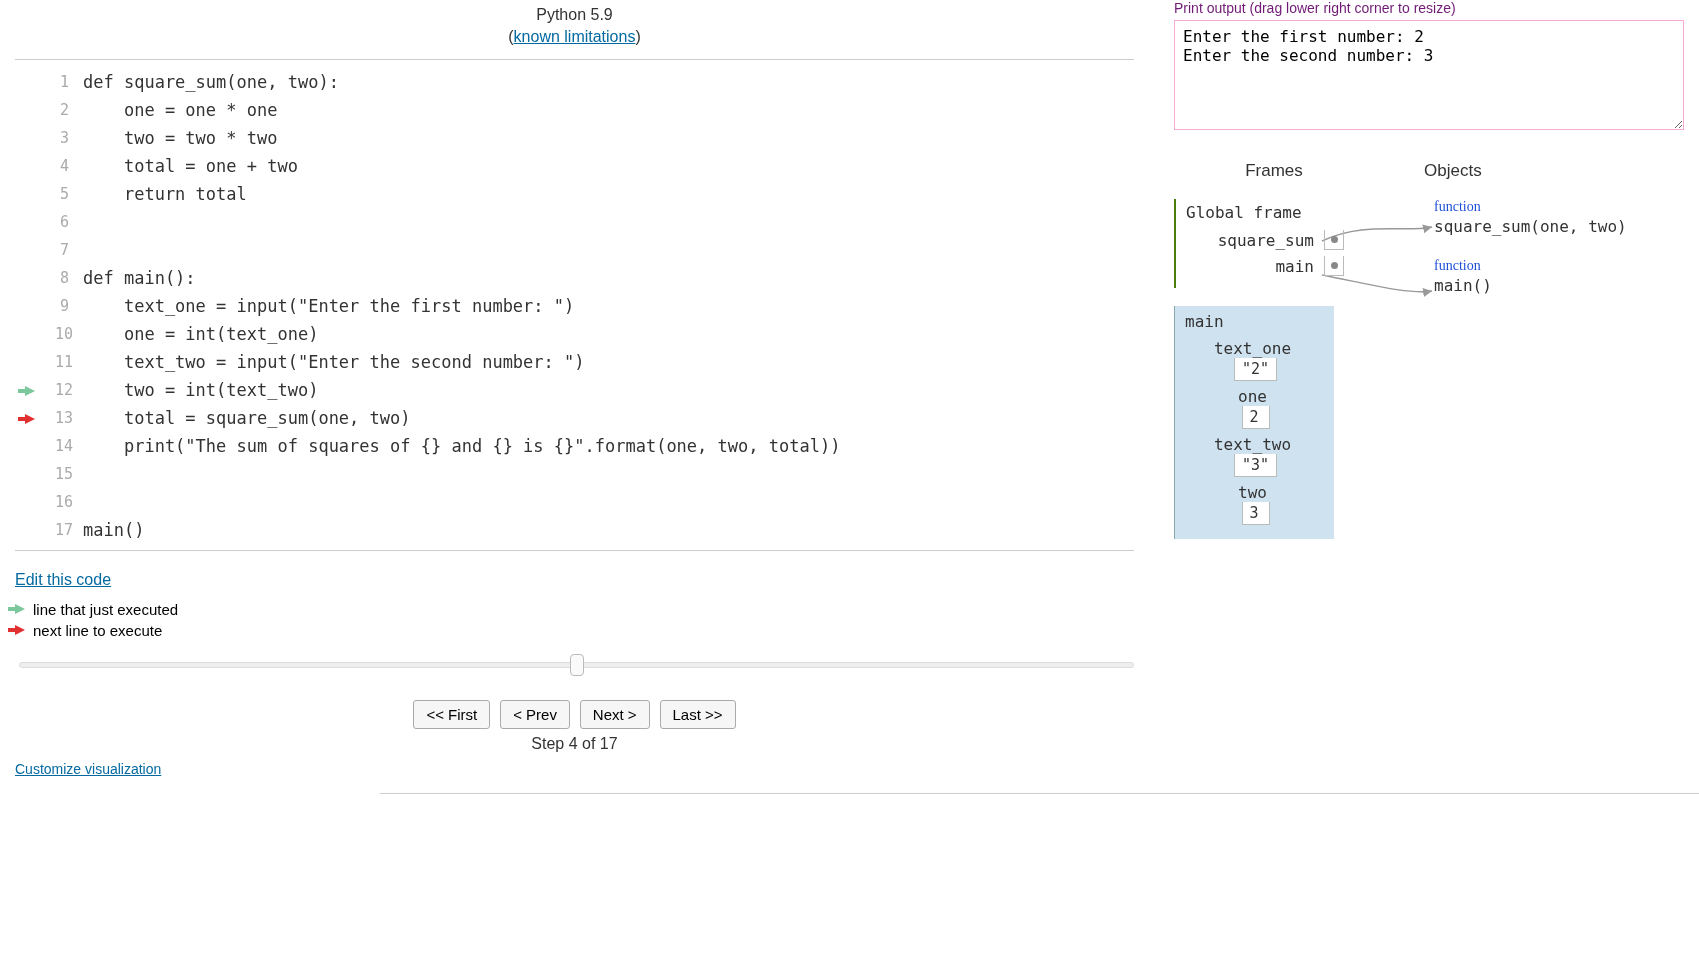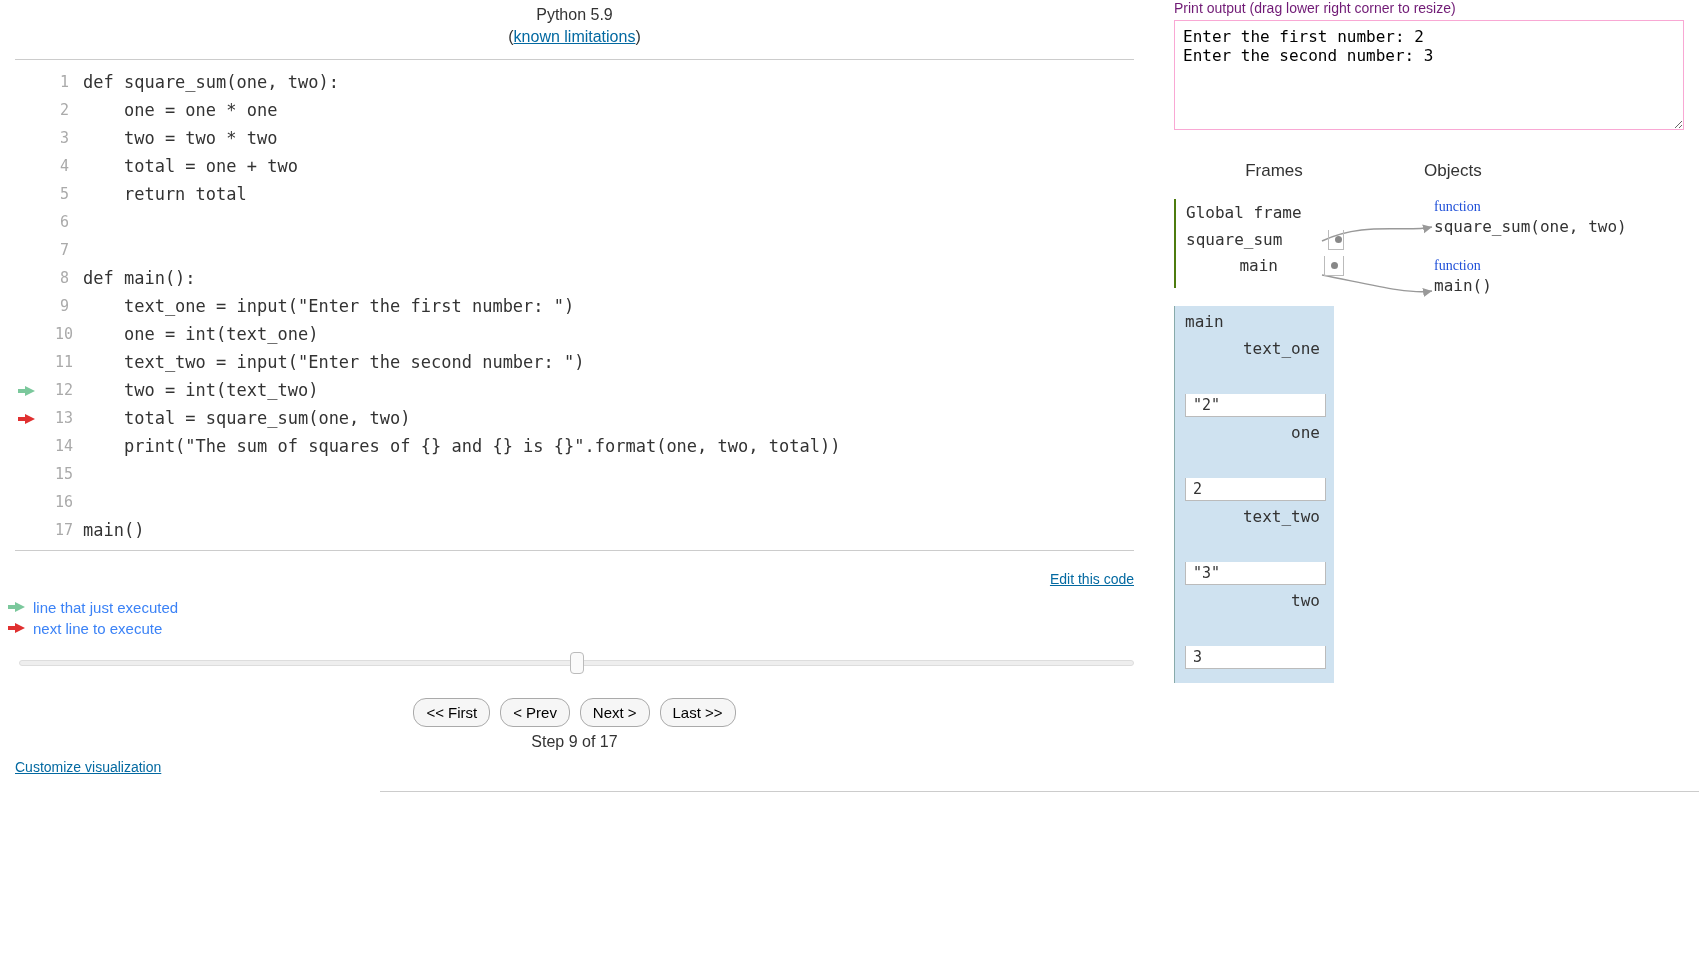--- a/index.html
+++ b/index.html
@@ -93,27 +93,27 @@
     position: relative;
   }
   .red-arrow::before {
     content: "";
     position: absolute;
     left: -17px; top: -2px;
     width: 9px; height: 4px;
     background: #e03030;
   }
   .edit-link {
-    text-align: right;
+    text-align: left;
     margin: 20px 0 12px 0;
-    font-size: 14px;
+    font-size: 16px;
   }
   .legend {
     font-size: 15px;
-    color: #3b82f6;
+    color: #000000;
     margin-bottom: 14px;
   }
   .legend-row {
     display: flex;
     align-items: center;
     gap: 8px;
     margin-bottom: 4px;
   }
   .slider-wrap {
     padding: 0 2px 8px 2px;
@@ -153,21 +153,21 @@
   .nav-buttons {
     text-align: center;
     margin: 14px 0 6px 0;
   }
   .nav-buttons button {
     font-size: 15px;
     padding: 5px 12px;
     margin: 0 3px;
     background: #f6f6f6;
     border: 1px solid #aaa;
-    border-radius: 13px;
+    border-radius: 3px;
     cursor: pointer;
   }
   .step-label {
     text-align: center;
     font-size: 16px;
     margin-top: 6px;
   }
   .customize {
     font-size: 14px;
     margin-top: 8px;
@@ -204,23 +204,23 @@
     padding: 4px 0 6px 10px;
     margin-bottom: 18px;
   }
   .global-frame .title {
     font-family: "Andale Mono", monospace;
     font-size: 16px;
     margin-bottom: 8px;
   }
   .var-row {
     display: flex;
+    align-items: center;
     justify-content: flex-end;
     margin-bottom: 6px;
-    gap: 36px;
   }
   .var-name {
     font-family: "Andale Mono", monospace;
     font-size: 16px;
     text-align: right;
     padding-right: 6px;
   }
   .var-slot {
     width: 20px; height: 20px;
     border: 1px solid #bbb;
@@ -301,21 +301,21 @@
     </div>
     <div class="slider-wrap">
       <input type="range" class="step-slider" min="1" max="17" value="9" style="">
     </div>
     <div class="nav-buttons">
       <button>&lt;&lt; First</button>
       <button>&lt; Prev</button>
       <button>Next &gt;</button>
       <button>Last &gt;&gt;</button>
     </div>
-    <div class="step-label">Step 9 of 17</div>
+    <div class="step-label">Step 4 of 17</div>
     <div class="customize">
       <a class="link">Customize visualization</a>
     </div>
   </div>
 
   <div class="right-pane">
     <div class="output-label">Print output (drag lower right corner to resize)</div>
     <textarea class="output-box" readonly="" style="">Enter the first number: 2
 Enter the second number: 3</textarea>
 

